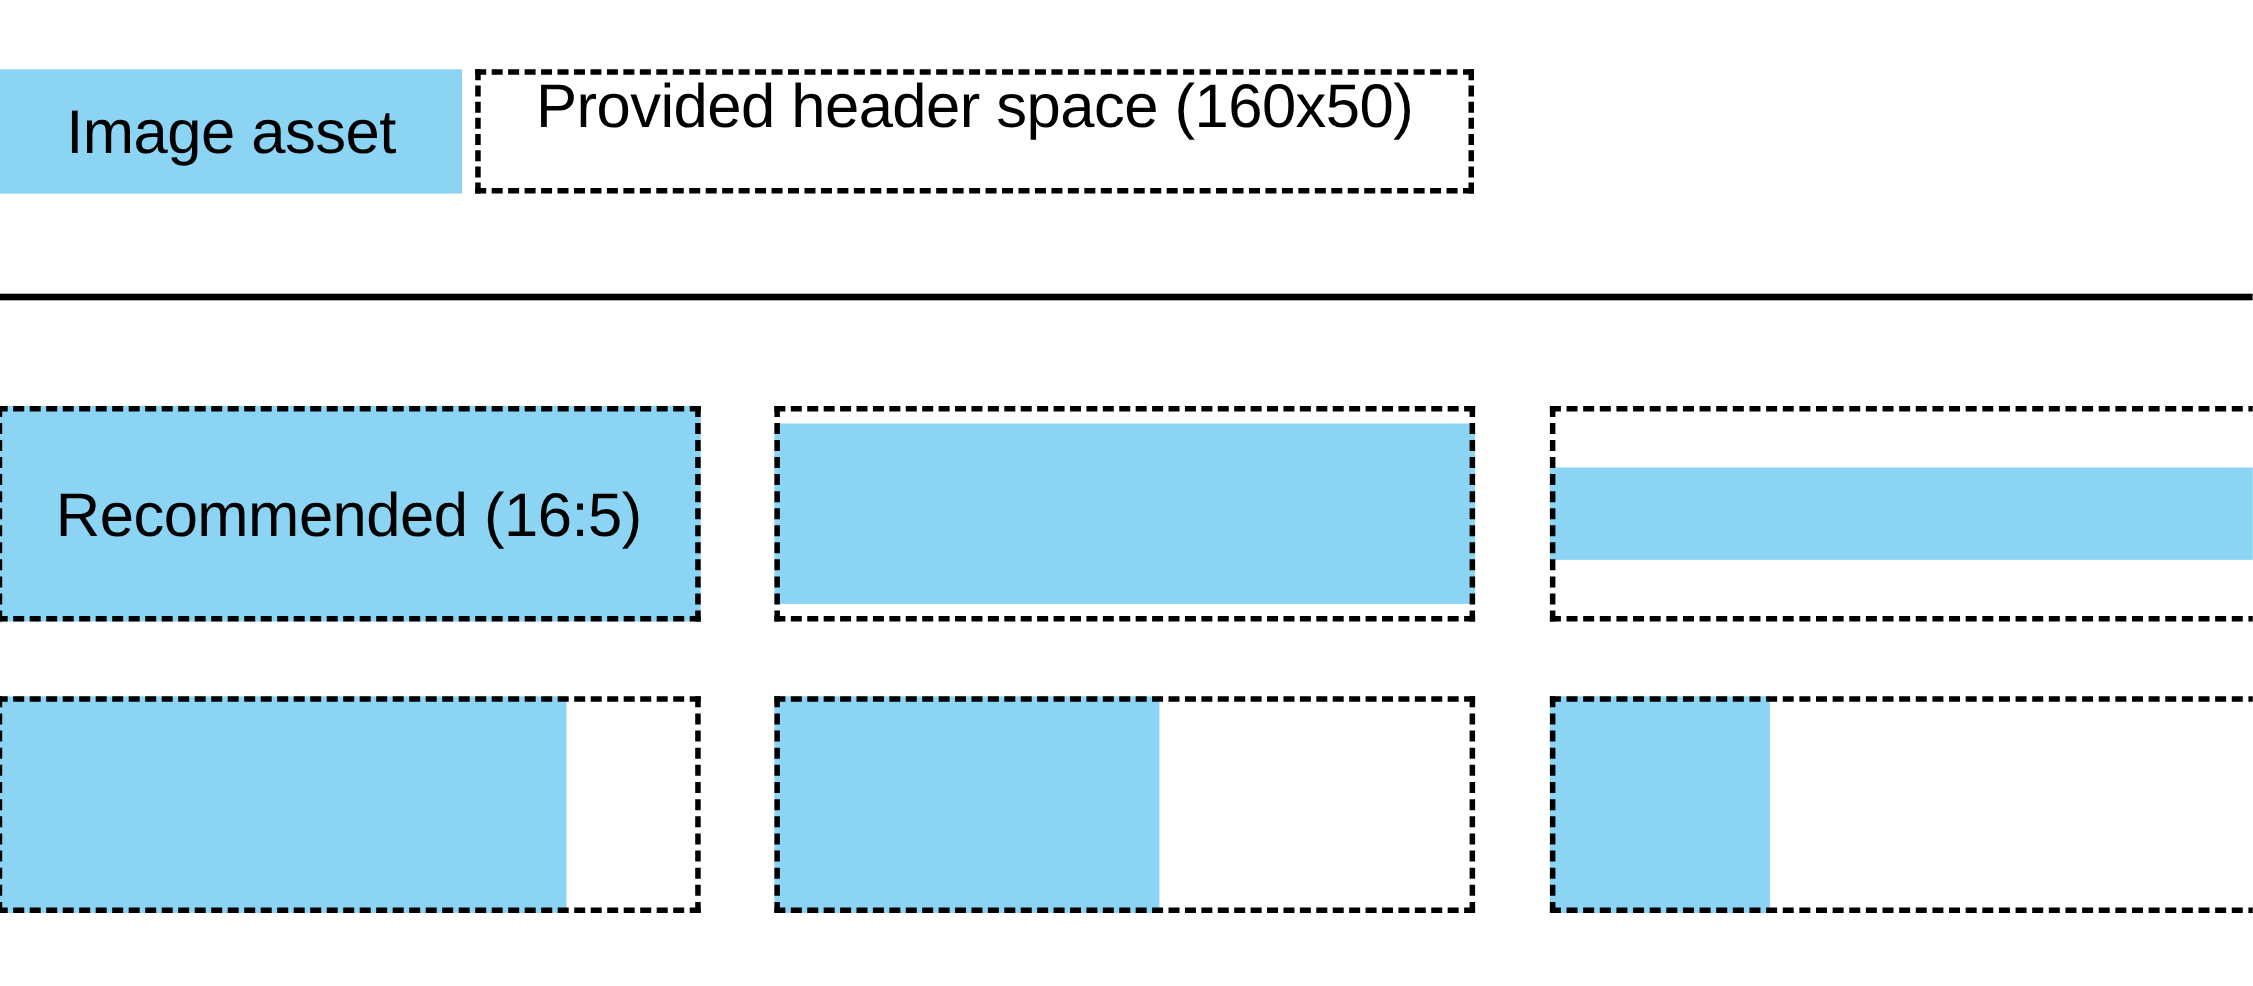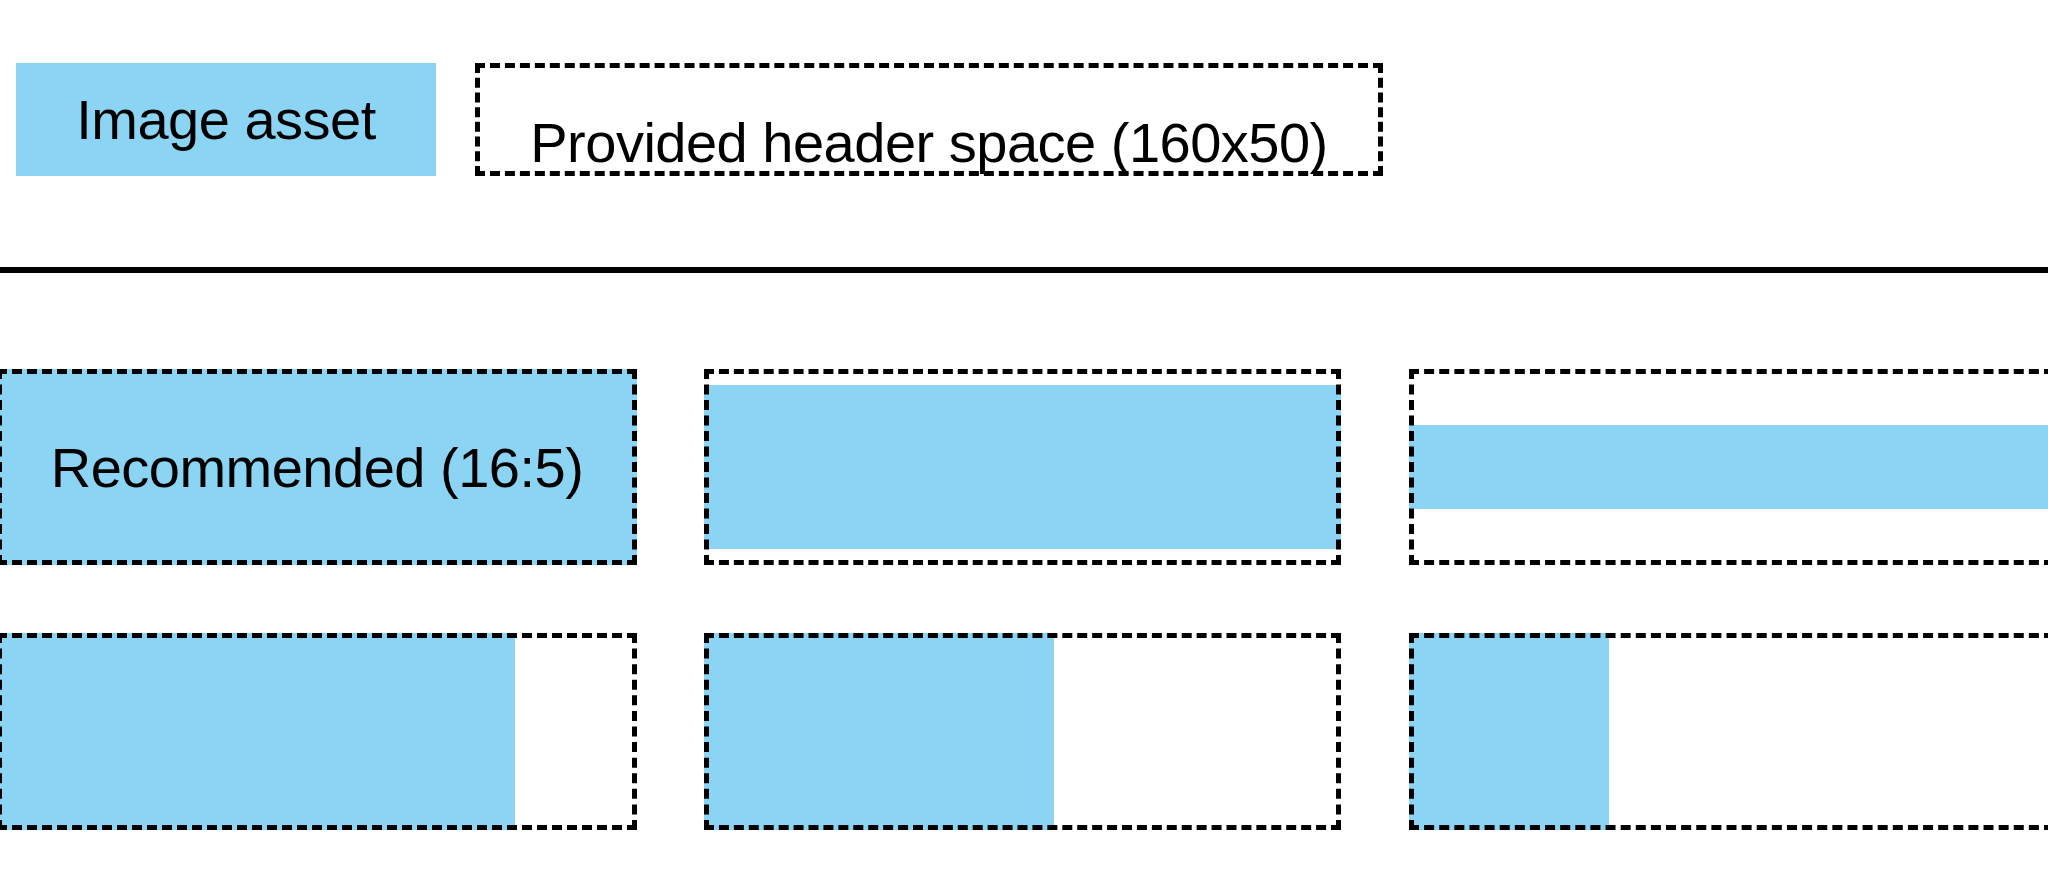--- a/index.html
+++ b/index.html
@@ -14,33 +14,33 @@
   }
   .canvas {
     position: relative;
     width: 2048px;
     height: 896px;
     background: #ffffff;
   }
   
   .legend-swatch {
     position: absolute;
-    left: 16px; top: 63px;
+    left: 0; top: 63px;
     width: 420px; height: 113px;
     background: var(--asset-blue, #8BD4F4);
     display: flex; align-items: center; justify-content: center;
   }
   .legend-dashed {
     position: absolute;
-    left: 475px; top: 63px;
+    left: 432px; top: 63px;
     width: 908px; height: 113px;
     box-sizing: border-box;
     border: 5px dashed #000;
     background: #ffffff;
-    display: flex; align-items: flex-end; justify-content: center;
+    display: flex; align-items: flex-start; justify-content: center;
   }
   .label-text {
     font-size: 56px;
     line-height: 1;
     white-space: nowrap;
     letter-spacing: -0.5px;
   }
   
   .divider {
     position: absolute;

